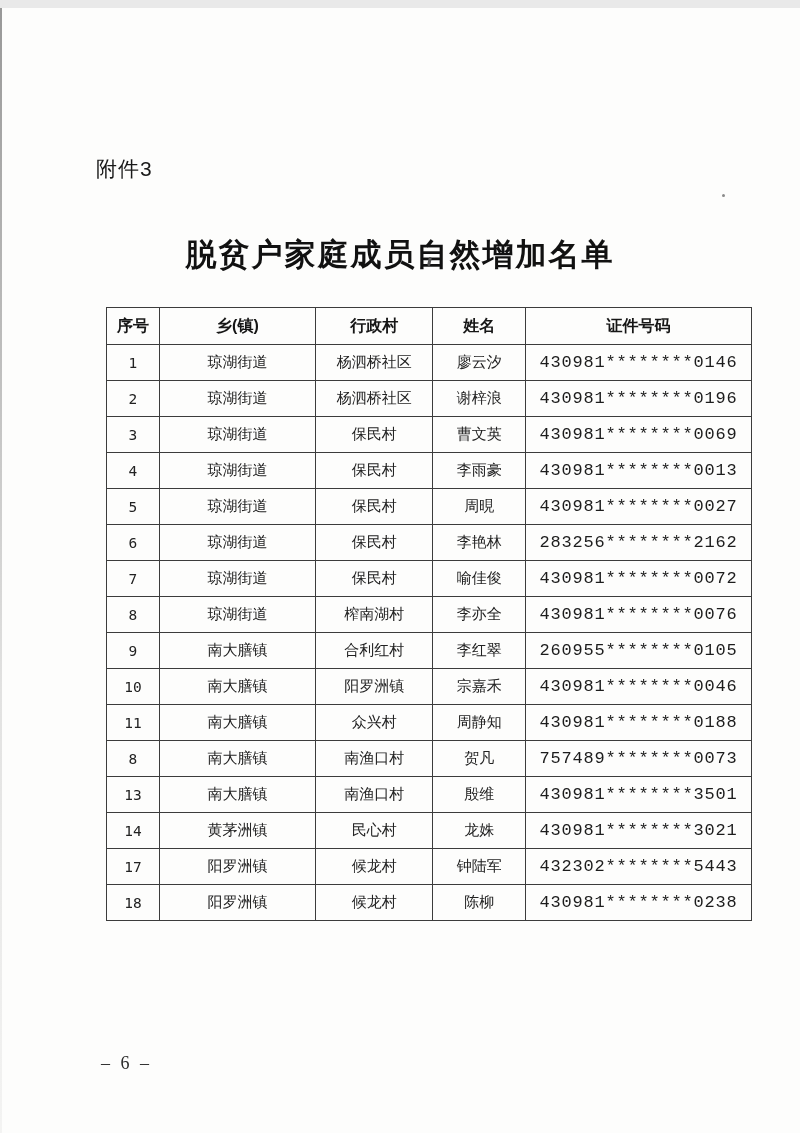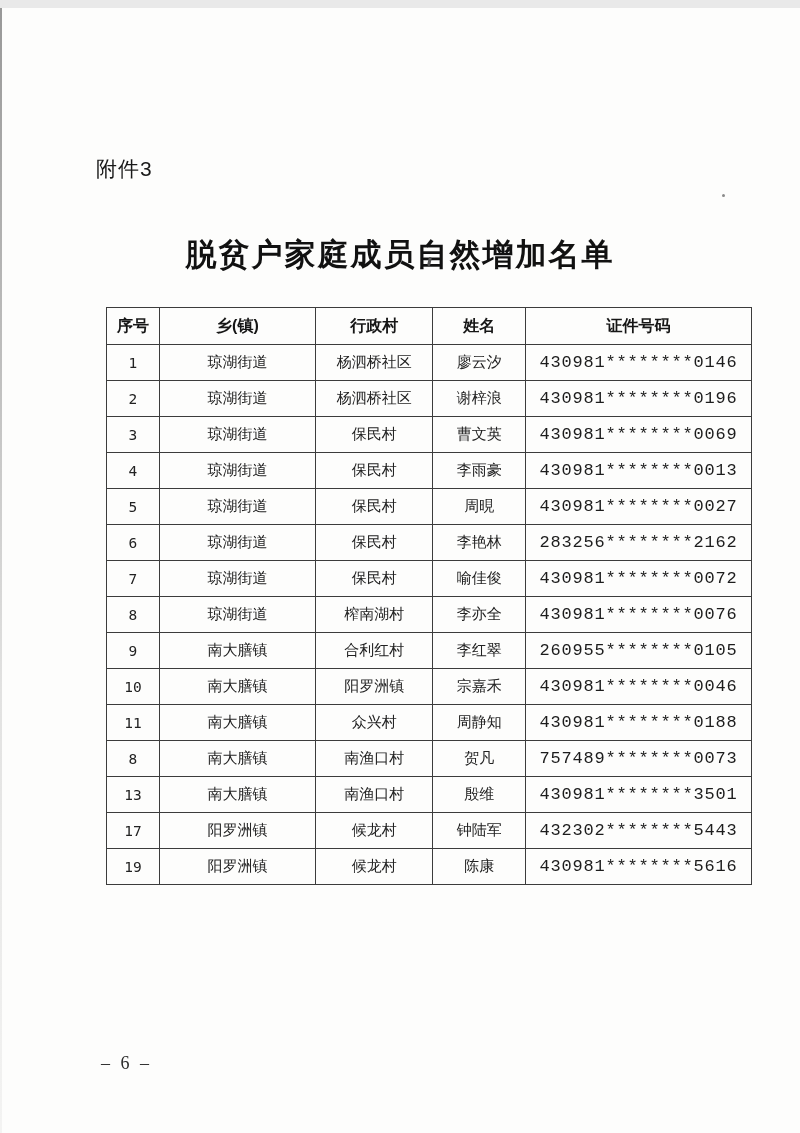--- a/index.html
+++ b/index.html
@@ -253,32 +253,39 @@
             <td class="id-cell">757489********0073</td>
           </tr>
           <tr>
             <td class="num-cell">13</td>
             <td>南大膳镇</td>
             <td>南渔口村</td>
             <td>殷维</td>
             <td class="id-cell">430981********3501</td>
           </tr>
           <tr>
+            <td class="num-cell">14</td>
+            <td>黄茅洲镇</td>
+            <td>民心村</td>
+            <td>龙姝</td>
+            <td class="id-cell">430981********3021</td>
+          </tr>
+          <tr>
             <td class="num-cell">17</td>
             <td>阳罗洲镇</td>
             <td>候龙村</td>
             <td>钟陆军</td>
             <td class="id-cell">432302********5443</td>
           </tr>
           <tr>
-            <td class="num-cell">19</td>
+            <td class="num-cell">18</td>
             <td>阳罗洲镇</td>
             <td>候龙村</td>
-            <td>陈康</td>
-            <td class="id-cell">430981********5616</td>
+            <td>陈柳</td>
+            <td class="id-cell">430981********0238</td>
           </tr>
         </tbody>
     </table>
   </div>
 
   <div class="page-number">– 6 –</div>
 
   <div class="scan-edge-left"></div>
   <div class="scan-strip-bottom"></div>
   <div class="scan-mark-br"></div>

